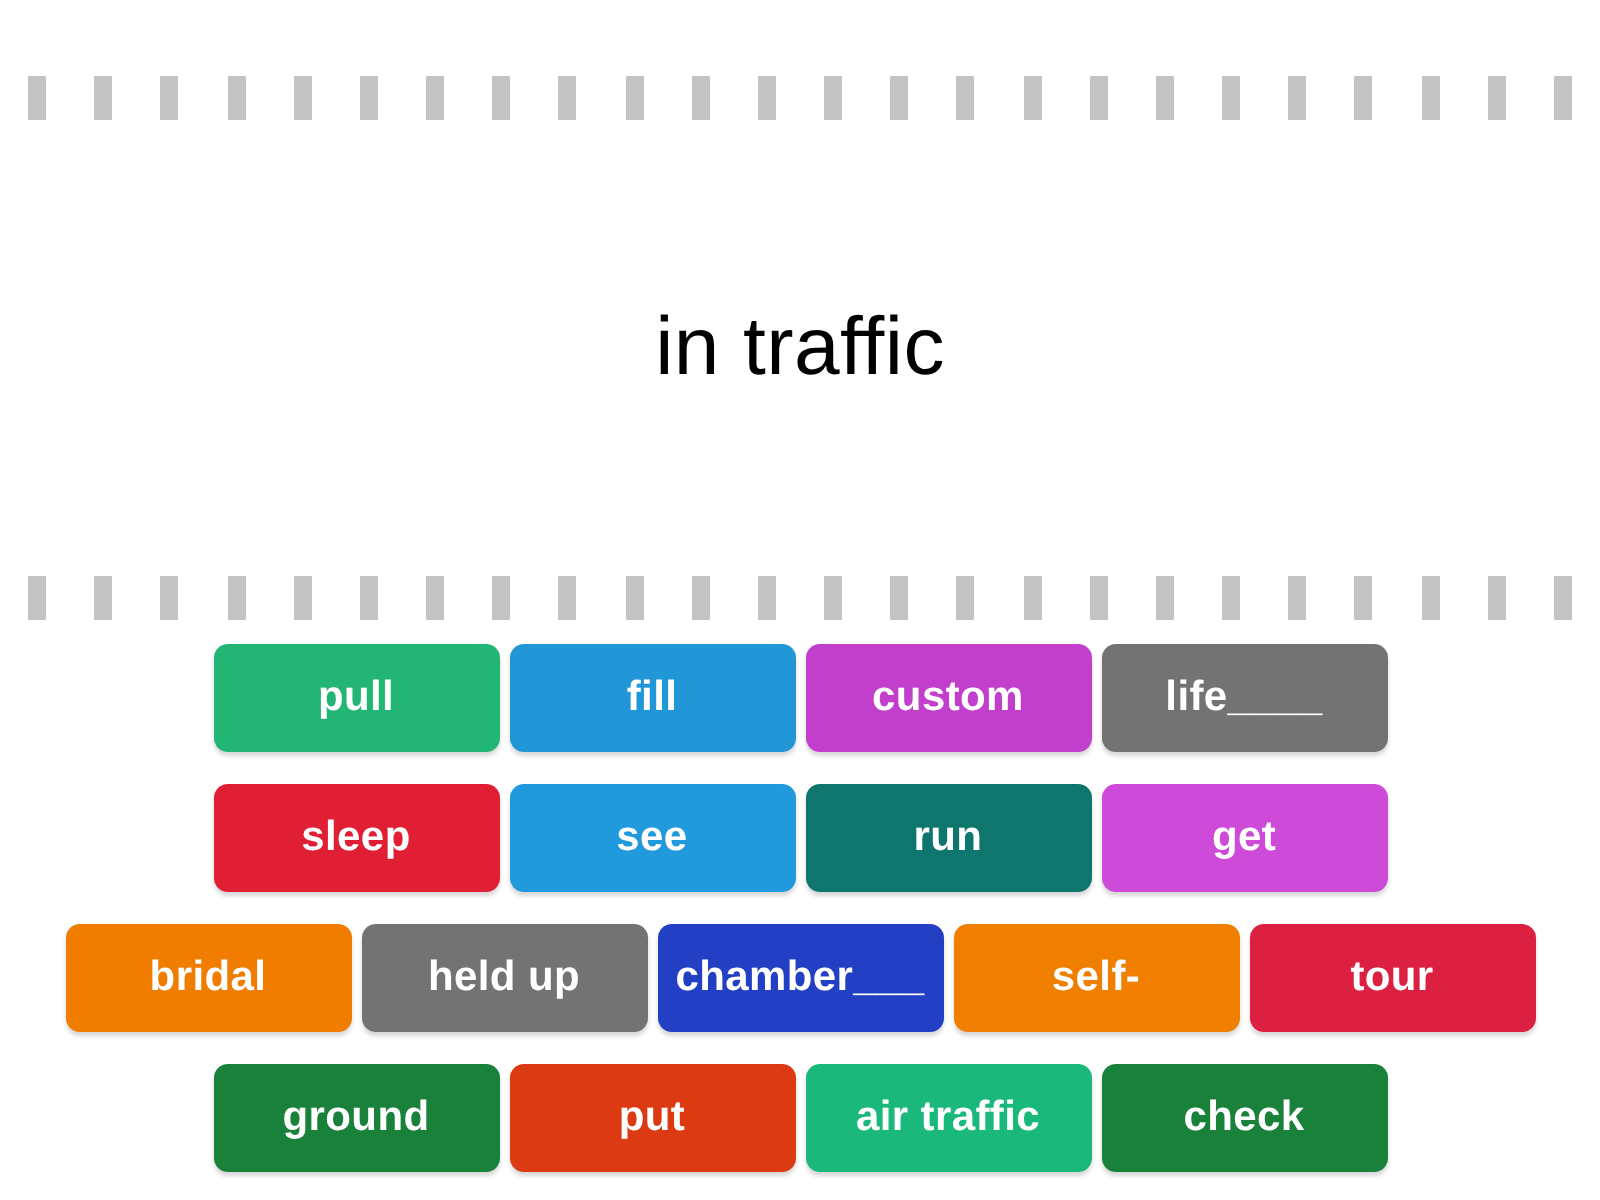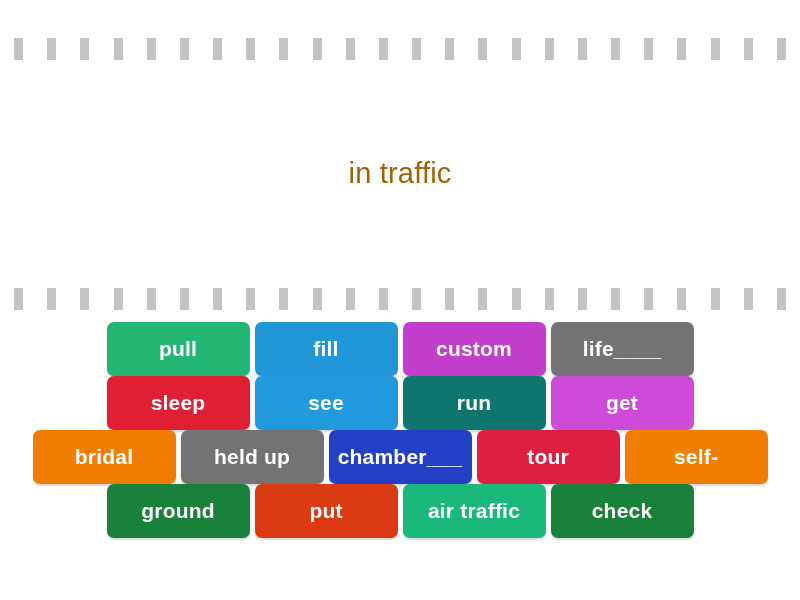--- a/index.html
+++ b/index.html
@@ -50,40 +50,40 @@
     position: absolute;
     left: 0;
     top: 62px;
     width: 800px;
     height: 224px;
     display: flex;
     align-items: center;
     justify-content: center;
   }
   .prompt-text {
-    font-size: 29px;
+    font-size: 41px;
     font-weight: 400;
-    color: #a16207;
+    color: #000000;
     letter-spacing: 0.2px;
     line-height: 1.15;
     text-align: center;
     font-family: "Liberation Sans", sans-serif;
   }
 
   
   .board {
     position: absolute;
     left: 0;
     top: 322px;
     width: 800px;
     height: 250px;
     display: flex;
     flex-direction: column;
     align-items: center;
-    gap: 0;
+    gap: 16px;
   }
 
   .tile-row {
     display: flex;
     gap: 5px;
     justify-content: center;
   }
 
   .tile {
     width: 143px;
@@ -179,22 +179,22 @@
       <div class="tile-row">
         <div class="tile" style="background: rgb(224, 31, 53);">sleep</div>
         <div class="tile" style="background: rgb(33, 153, 221);">see</div>
         <div class="tile" style="background: #0f766e;">run</div>
         <div class="tile" style="background: rgb(205, 75, 216);">get</div>
       </div>
       <div class="tile-row">
         <div class="tile" style="background: rgb(240, 124, 0);">bridal</div>
         <div class="tile" style="background: #737373;">held up</div>
         <div class="tile" style="background: rgb(35, 64, 196);">chamber___</div>
+        <div class="tile" style="background: rgb(240, 127, 0);">self-</div>
         <div class="tile" style="background: rgb(220, 32, 66);">tour</div>
-        <div class="tile" style="background: rgb(240, 127, 0);">self-</div>
       </div>
       <div class="tile-row">
         <div class="tile" style="background: rgb(25, 129, 58);">ground</div>
         <div class="tile" style="background: rgb(220, 58, 18);">put</div>
         <div class="tile" style="background: rgb(26, 184, 122);">air traffic</div>
         <div class="tile" style="background: rgb(25, 129, 58);">check</div>
       </div>
     </div>
 
 </div>

